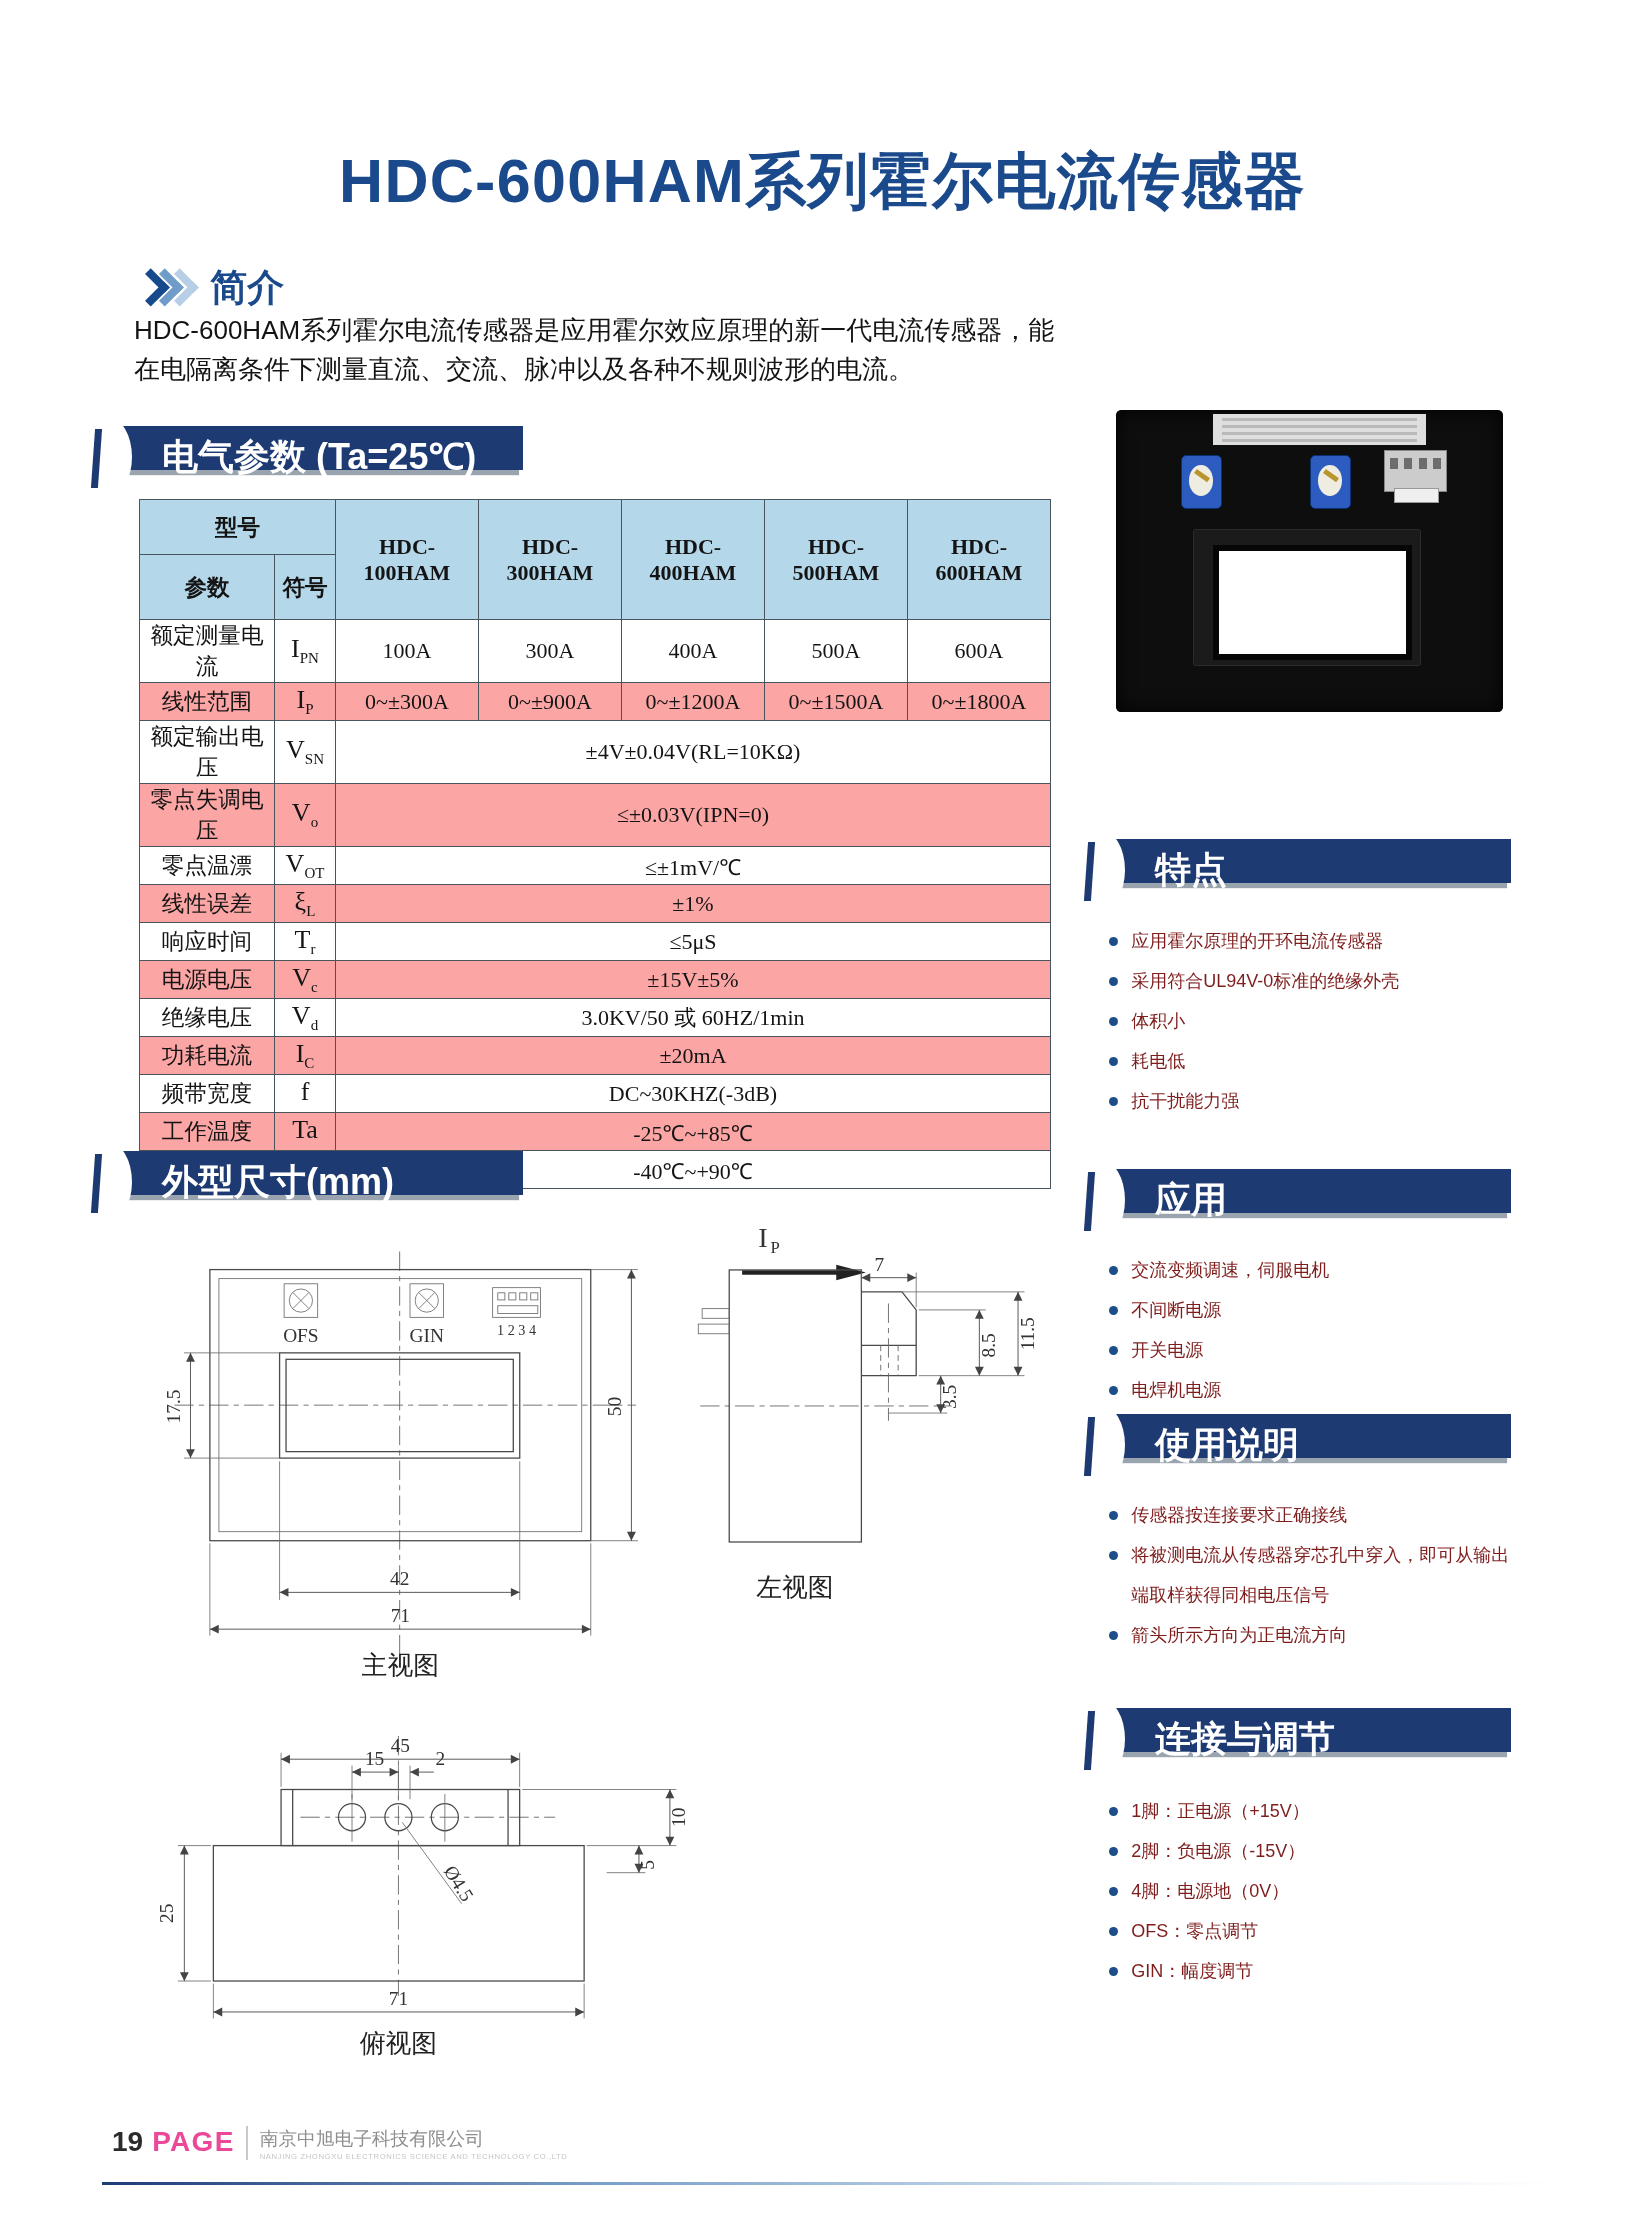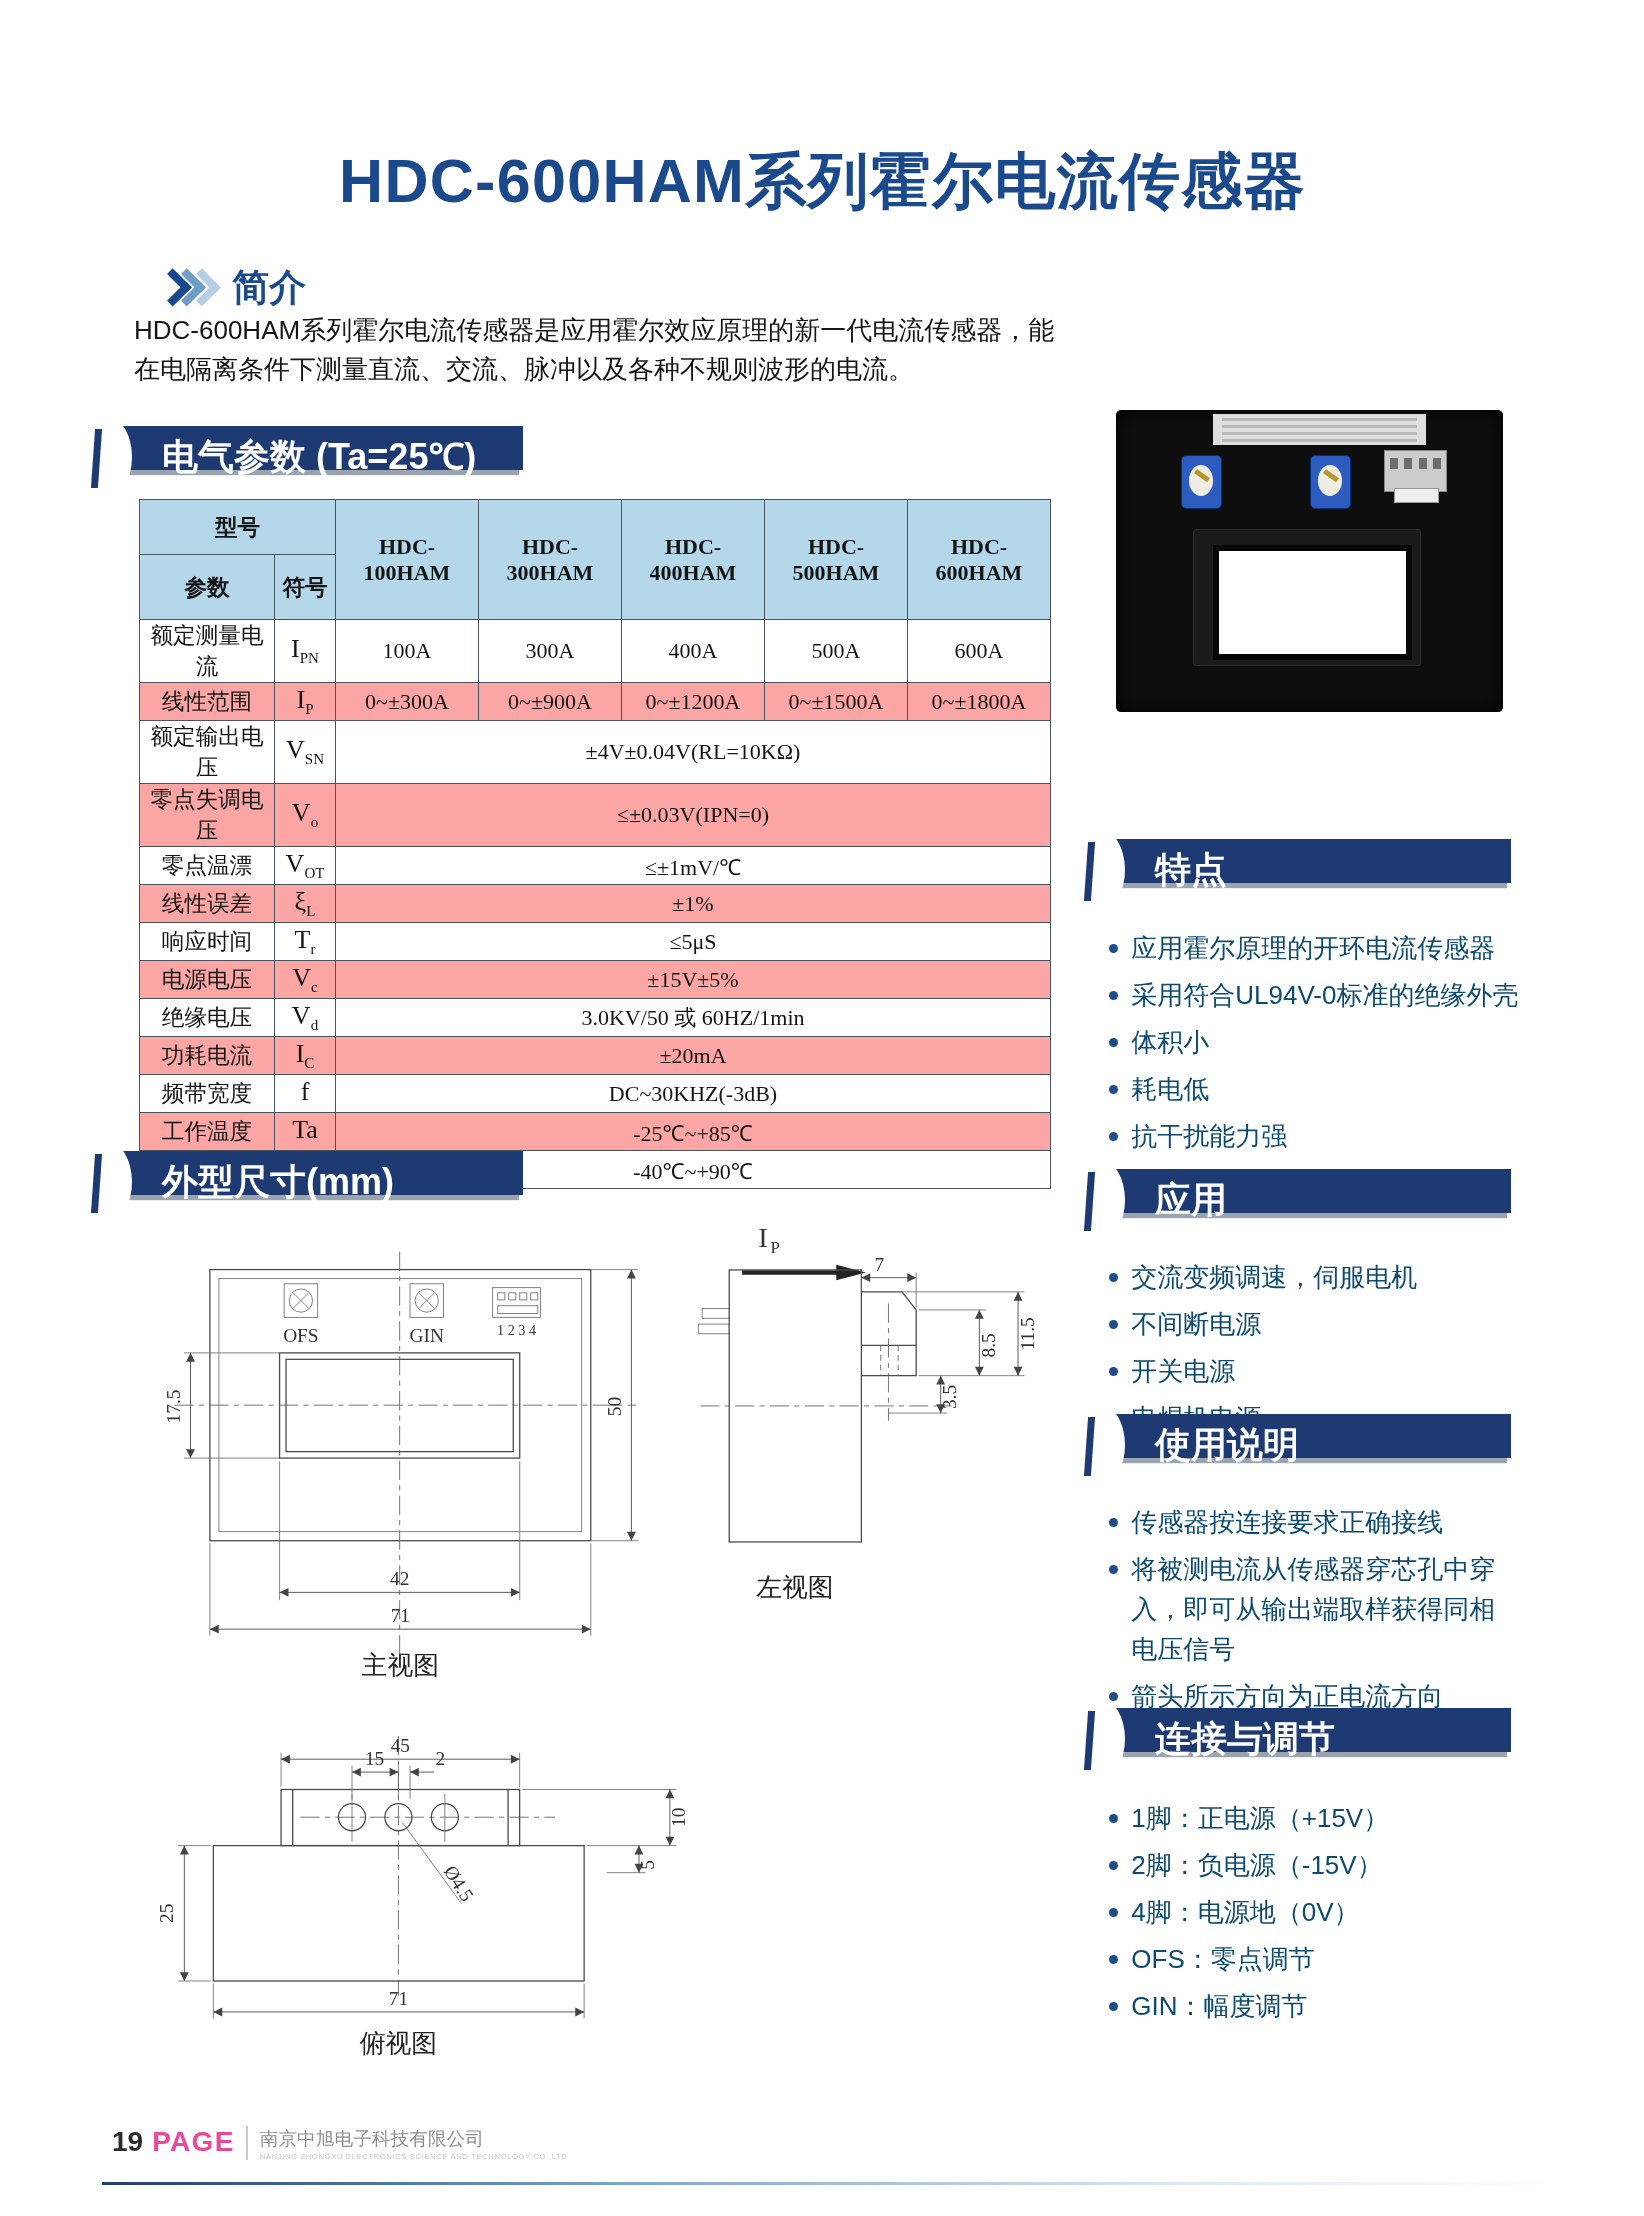--- a/index.html
+++ b/index.html
@@ -3,21 +3,21 @@
 <meta charset="utf-8">
 <style>
   html,body{margin:0;padding:0;background:#e9e9e9;}
   #page{position:relative;width:1645px;height:2216px;background:#ffffff;margin:0 auto;
         font-family:"Liberation Sans",sans-serif;overflow:hidden;}
 
   
   .doc-title{position:absolute;top:141px;left:0;width:100%;text-align:center;
     font-size:61px;font-weight:bold;color:#1a4a8c;letter-spacing:1.3px;}
 
-  .intro-head{position:absolute;top:263px;left:159px;display:flex;align-items:center;text-align:right;}
+  .intro-head{position:absolute;top:263px;left:137px;display:flex;align-items:center;text-align:right;}
   .chev{display:inline-block;width:19.4px;height:19.4px;border-top:8.4px solid;border-right:8.4px solid;
     transform:rotate(45deg);margin-right:-13px;}
   .chev.c1{color:#164a8c;z-index:3;position:relative;}
   .chev.c2{color:#6f9cc9;z-index:2;position:relative;}
   .chev.c3{color:#b7cfe6;z-index:1;position:relative;}
   .intro-head .t{font-size:37px;font-weight:bold;color:#1a4a8c;margin-left:30px;}
 
   .intro-body{position:absolute;top:311px;left:134px;width:935px;font-size:26px;
     line-height:39px;color:#141414;}
 
@@ -57,21 +57,21 @@
   .photo .conn{position:absolute;left:268px;top:40px;width:61px;height:40px;background:#cccccc;border:1.3px solid #888;}
   .photo .conn i{position:absolute;top:6.5px;width:7.7px;height:11.6px;background:#6d6d6d;}
   .photo .conn .p1{left:5.2px;} .photo .conn .p2{left:19.4px;} .photo .conn .p3{left:34px;} .photo .conn .p4{left:48px;}
   .photo .conn .tab{position:absolute;left:9px;bottom:-11.6px;width:43px;height:13px;background:#efefef;border:0.6px solid #999;}
   .photo .winframe{position:absolute;left:77px;top:119px;width:226px;height:135px;background:#1b1b1b;
     border:1.9px solid #2c2c2c;border-radius:2.6px;}
   .photo .win{position:absolute;left:97px;top:135px;width:187px;height:103px;background:#ffffff;
     border:6.5px solid #060606;}
 
   .blist{position:absolute;width:413px;list-style:none;margin:0;padding:0;}
-  .blist li{display:flex;align-items:flex-start;font-size:26px;line-height:40px;color:#0c4a6e;margin-top:7px;}
+  .blist li{display:flex;align-items:flex-start;font-size:18px;line-height:40px;color:#7f1d1d;}
   .blist .dot{flex:0 0 auto;width:9.7px;height:9.7px;border-radius:50%;background:#1d4e89;
     margin:15.5px 13px 0 2.6px;}
 
   
   .dwg{position:absolute;}
   .dwg .geo{fill:none;stroke:#4a4a4a;stroke-width:2;}
   .dwg .thin{fill:none;stroke:#6a6a6a;stroke-width:1.3;}
   .dwg .dim{fill:none;stroke:#555;stroke-width:1.5;}
   .dwg .cl{fill:none;stroke:#666;stroke-width:1.4;stroke-dasharray:30 8 8 8;}
   .dwg .dsh{fill:none;stroke:#666;stroke-width:1.4;stroke-dasharray:9 6;}

